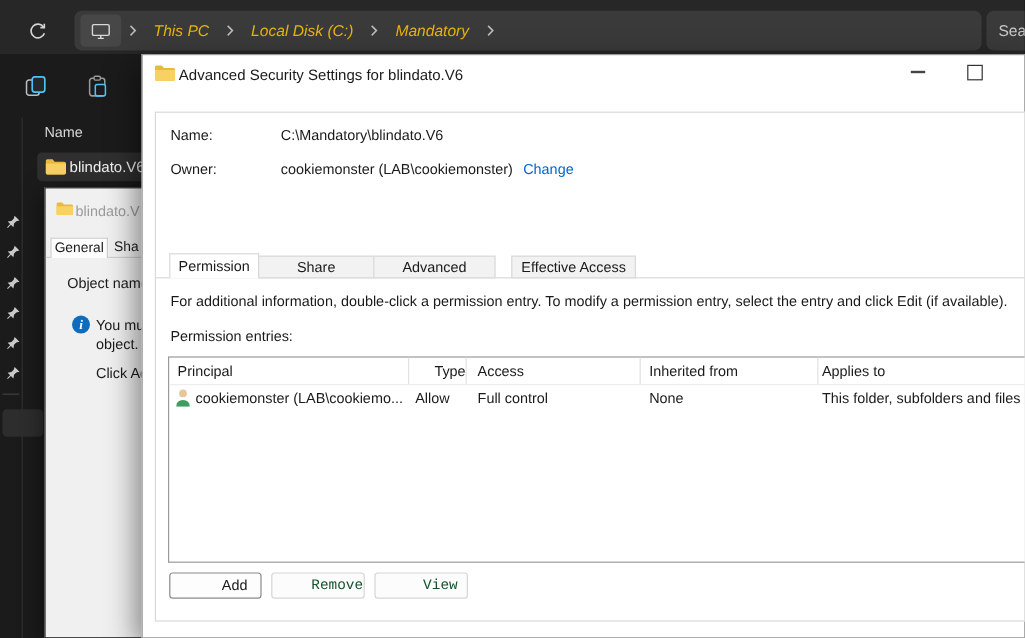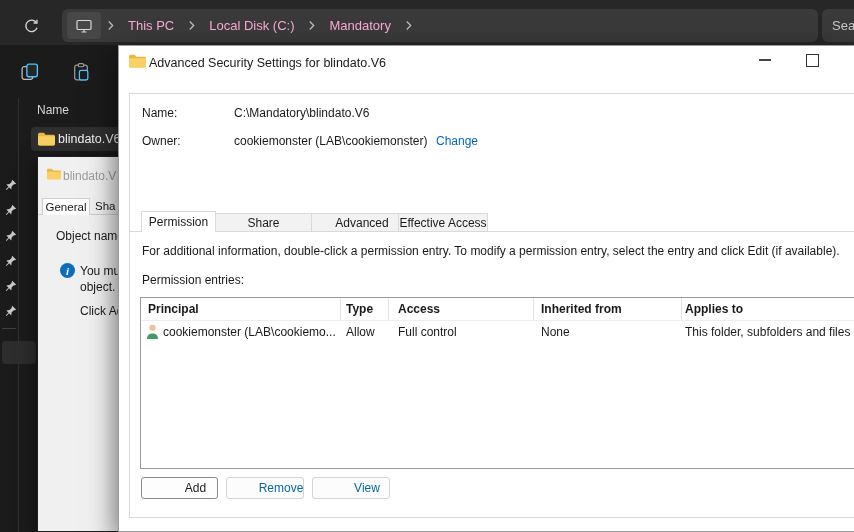--- a/index.html
+++ b/index.html
@@ -7,21 +7,21 @@
   body { font-family:"Liberation Sans", sans-serif; }
   #screen {
     position:relative; width:854px; height:532px; overflow:hidden;
     background:#1b1b1b; font-size:12px; color:#1a1a1a;
   }
   .abs { position:absolute; }
 
   
   #chrome { left:0; top:0; width:854px; height:45px; background:#272727; }
   #refresh-btn { left:20px; top:15px; width:22px; height:22px; display:flex; align-items:center; justify-content:center; }
-  #addressbar { left:62px; top:9px; width:756px; height:33px; background:#3a3a3a; border-radius:6px; display:flex; align-items:center; color:#f9a8d4; font-size:13px; }
+  #addressbar { left:62px; top:9px; width:756px; height:33px; background:#3a3a3a; border-radius:6px; display:flex; align-items:center; color:#eab308; font-size:13px;font-style:italic; }
   #pc-seg { margin-left:5px; width:34px; height:27px; background:#474747; border-radius:4px; display:flex; align-items:center; justify-content:center; }
   .crumb { padding:0 8px; white-space:nowrap; }
   .crumb-sep { display:flex; align-items:center; padding:0 6px; }
   #searchbox { left:822px; top:9px; width:40px; height:33px; background:#3a3a3a; border-radius:6px 0 0 6px; display:flex; align-items:center; padding-left:10px; color:#c8c8c8; font-size:13px; overflow:hidden; }
 
   
   #toolbar-copy { left:20px; top:62px; width:20px; height:20px; }
   #toolbar-paste { left:71px; top:62px; width:20px; height:20px; }
   #nav-divider { left:18px; top:98px; width:1px; height:434px; background:#303030; }
   #list-header { left:37px; top:103px; color:#d6d6d6; font-size:12px; }
@@ -60,29 +60,29 @@
   .link { color:#0066cc; cursor:pointer; }
 
   
   .sec-tabstrip-line { position:absolute; left:0px; top:137px; right:0; height:1px; background:#d9d9d9; }
   .sec-tab { position:absolute; top:119px; height:19px; border:1px solid #d9d9d9; background:#f2f2f2;
     display:flex; align-items:center; justify-content:center; font-size:12px; }
   .sec-tab.active { top:117px; height:21px; background:#fff; border-bottom:none; z-index:2; }
 
   
   #perm-table { position:absolute; left:10px; top:203px; right:-2px; height:172px; border:1px solid #9a9a9a; background:#fff; }
-  .th { position:absolute; top:4px; font-size:12px; white-space:nowrap;font-weight:bold; }
+  .th { position:absolute; top:4px; font-size:12px; white-space:nowrap; }
   .col-sep { position:absolute; top:0; width:1px; height:22px; background:#e2e2e2; }
   #perm-header-line { position:absolute; left:0; top:22px; right:0; height:1px; background:#ededed; }
   .td { position:absolute; top:27px; font-size:12px; white-space:nowrap; }
 
   
   .btn { position:absolute; height:22px; border:1px solid #8a8a8a; background:#fdfdfd; border-radius:3px;
     display:flex; align-items:center; justify-content:center; font-size:12px; color:#1a1a1a;padding-left:32px; }
-  .btn.disabled { border-color:#d5d5d5; background:#fcfcfc; color:#0369a1; }
+  .btn.disabled { border-color:#d5d5d5; background:#fcfcfc; color:#14532d;font-family:Liberation Mono, monospace; }
 </style>
 </head>
 <body>
 
 <div id="screen">
 
   <div id="chrome" class="abs">
     <div id="refresh-btn" class="abs">
       <svg width="17" height="17" viewBox="0 0 16 16" fill="none" stroke="#d4d4d4" stroke-width="1.3">
         <path d="M13.2 9.2 A5.4 5.4 0 1 1 12.6 4.4"></path>
@@ -201,28 +201,28 @@
       <div class="lbl" style="left:12px; top:12px;">Name:</div>
       <div class="lbl" style="left:104px; top:12px;">C:\Mandatory\blindato.V6</div>
       <div class="lbl" style="left:12px; top:40px;">Owner:</div>
       <div class="lbl" style="left:104px; top:40px;">cookiemonster (LAB\cookiemonster)</div>
       <div class="lbl link" style="left:306px; top:40px;">Change</div>
 
       <div class="sec-tabstrip-line"></div>
       <div class="sec-tab active" style="left:11px; width:75px;">Permission</div>
       <div class="sec-tab" style="left:85px; width:97px;">Share</div>
       <div class="sec-tab" style="left:181px; width:102px;">Advanced</div>
-      <div class="sec-tab" style="left:268px; width:90px;">Effective Access</div>
+      <div class="sec-tab" style="left:296px; width:104px;">Effective Access</div>
 
       <div class="lbl" style="left:12px; top:150px;">For additional information, double-click a permission entry. To modify a permission entry, select the entry and click Edit (if available).</div>
       <div class="lbl" style="left:12px; top:179px;">Permission entries:</div>
 
       <div id="perm-table">
         <div class="th" style="left:7px;">Principal</div>
-        <div class="th" style="left:205px;">Type</div>
+        <div class="th" style="left:221px;">Type</div>
         <div class="th" style="left:257px;">Access</div>
         <div class="th" style="left:400px;">Inherited from</div>
         <div class="th" style="left:544px;">Applies to</div>
         <div class="col-sep" style="left:199px;"></div>
         <div class="col-sep" style="left:247px;"></div>
         <div class="col-sep" style="left:392px;"></div>
         <div class="col-sep" style="left:540px;"></div>
         <div id="perm-header-line"></div>
 
         <div>

